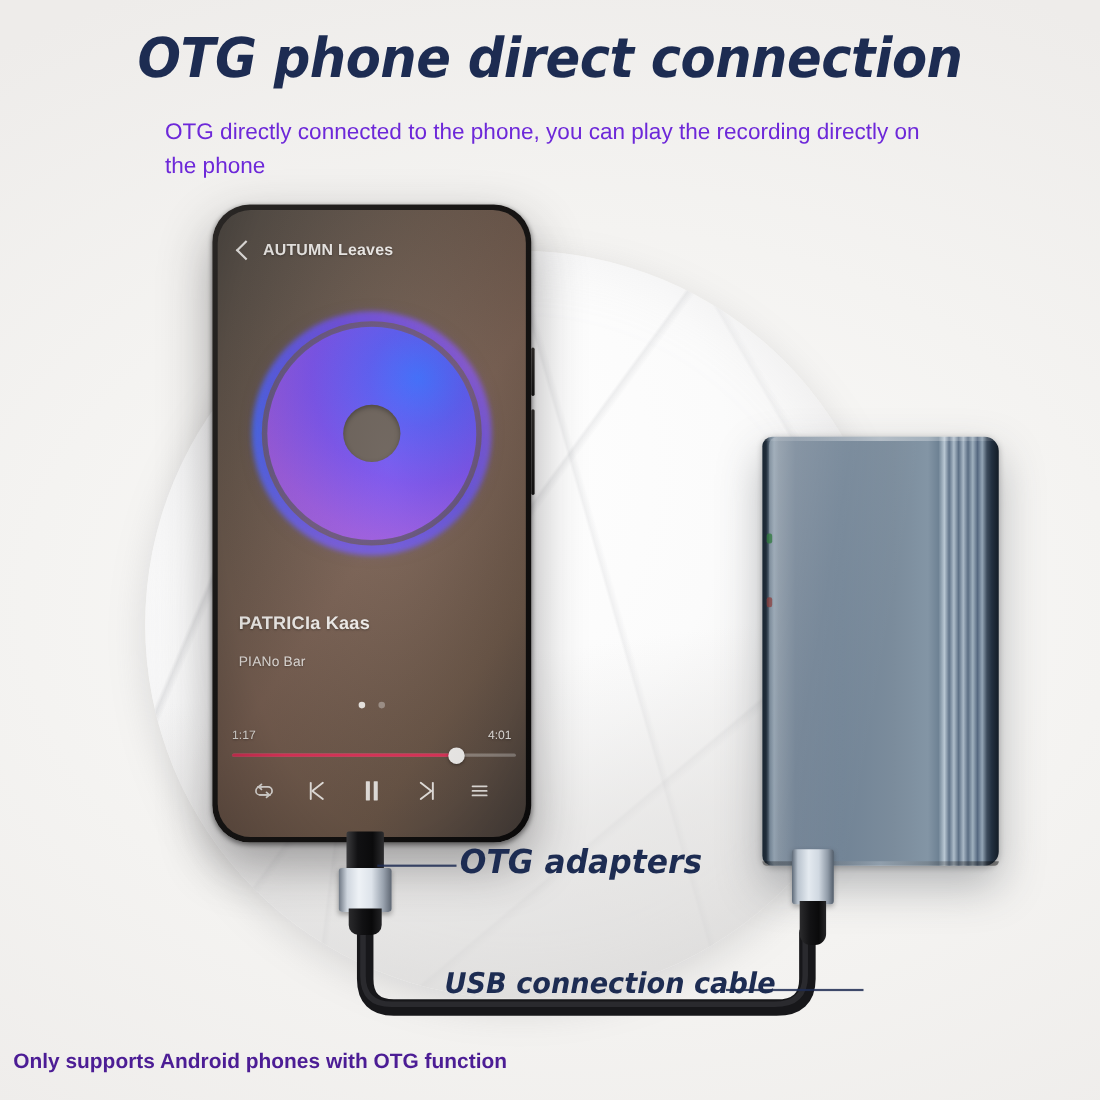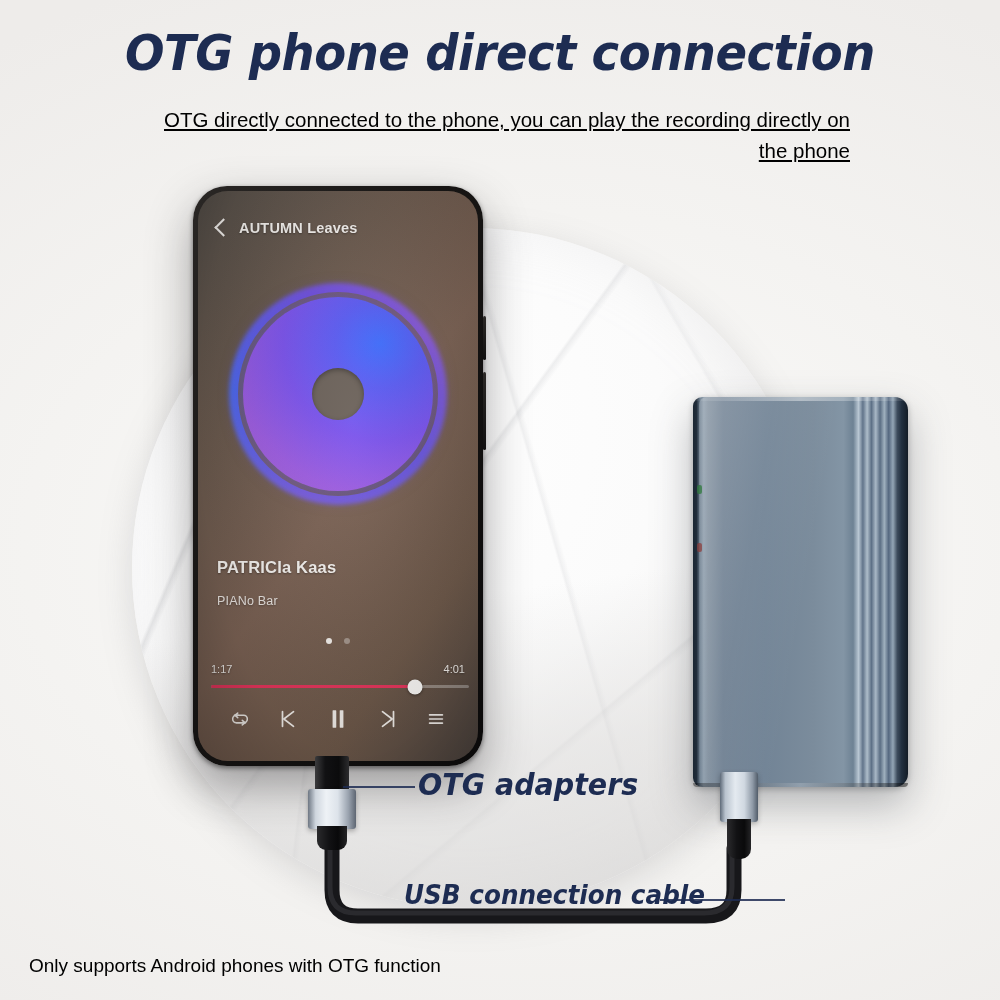--- a/index.html
+++ b/index.html
@@ -25,25 +25,24 @@
     font-family:"DejaVu Sans", sans-serif;
     font-weight:bold;
     font-style:italic;
     font-size:50px;
     letter-spacing:-0.5px;
     color:#1d2c52;
     transform:scaleX(0.93);
   }
   .subtitle{
     position:absolute; left:150px; right:150px; top:104px;
-    text-align:right;
+    text-align:left;
     font-size:20.5px;
     line-height:31px;
-    color:#000000;
-    text-decoration:underline;
+    color:#6d28d9;
   }
 
   
   .marble{
     position:absolute;
     left:132px; top:228px;
     width:680px; height:680px;
     border-radius:50%;
     background:
       radial-gradient(circle at 35% 30%, #ffffff 0%, #fbfbfb 45%, #f0efee 80%, #e6e4e2 100%);
@@ -319,24 +318,25 @@
     background:#1d2c52;
     height:1.5px;
     z-index:6;
     opacity:0.85;
   }
   .leader-otg{ left:343px; top:786px; width:72px; }
   .leader-usb{ left:660px; top:899px; width:125px; }
 
   
   .footer{
-    position:absolute; left:29px; top:955px;
+    position:absolute; left:12px; top:955px;
     font-size:19px;
-    color:#000000;
+    color:#4c1d95;
     z-index:7;
+    font-weight:bold;
   }
 </style>
 </head>
 <body>
 
 <div class="page"></div>
 
 <div class="title">OTG phone direct connection</div>
 <div class="subtitle">OTG directly connected to the phone, you can play the recording directly on the phone</div>
 

